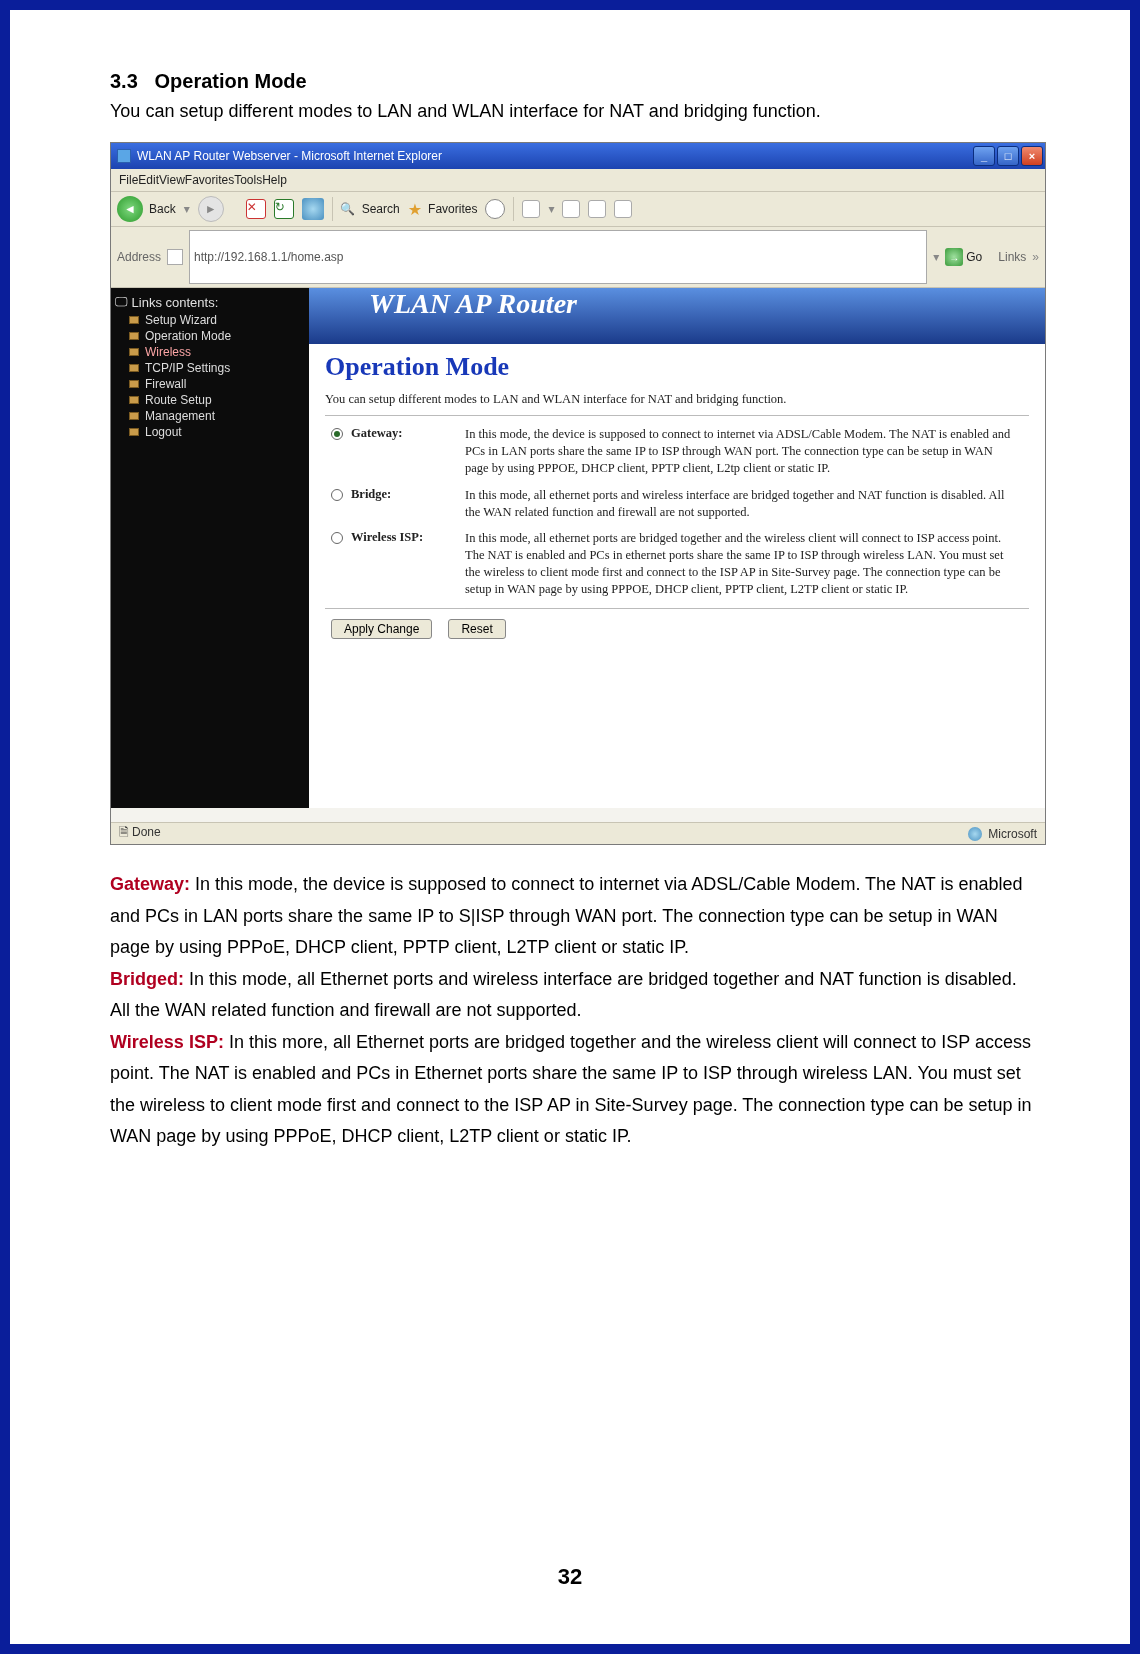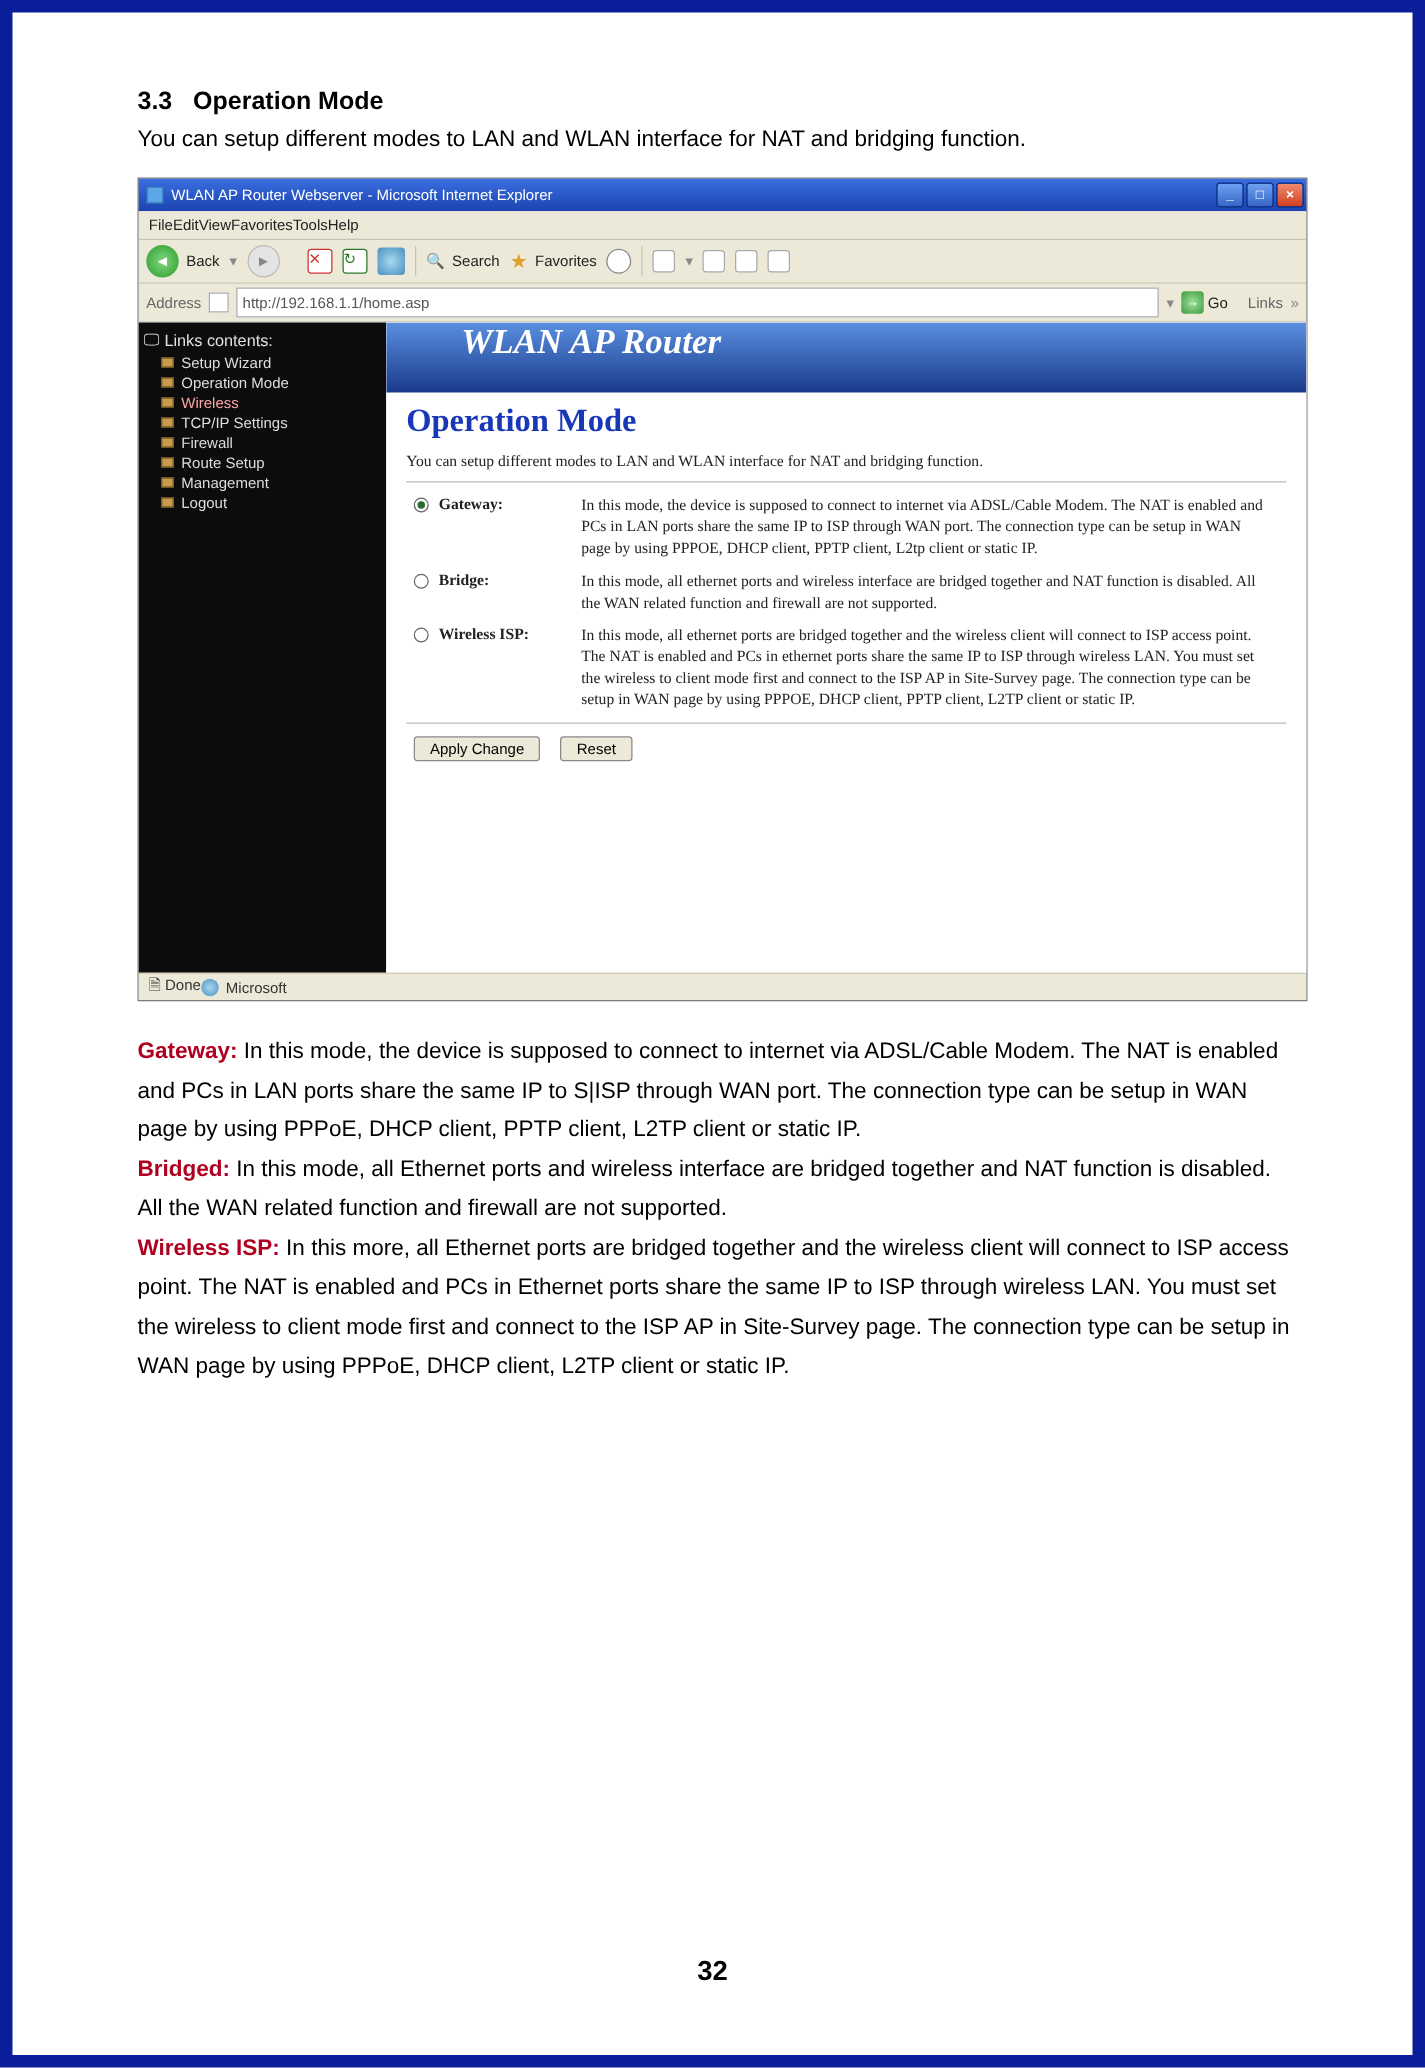--- a/index.html
+++ b/index.html
@@ -93,21 +93,21 @@
     background:#ece9d8;
     border-bottom:1px solid #c8c4b4;
     padding:3px 6px;
     display:flex; align-items:center; gap:6px;
     font-size:12px;
   }
   .addr-label { color:#666; }
   .addr-icon { width:16px;height:16px;background:#fff;border:1px solid #aaa;}
   .addr-input {
     flex:1; background:#fff; border:1px solid #aaa;
-    padding:4px 4px; font-size:12px; color:#555;
+    padding:19px 4px; font-size:12px; color:#555;
   }
   .addr-go {
     display:flex;align-items:center;gap:3px;
   }
   .go-btn { width:18px;height:18px;background:radial-gradient(#9fe09f,#3a9a3a);border-radius:3px;color:#fff;display:flex;align-items:center;justify-content:center;font-size:10px;}
   .addr-links { color:#666; margin-left:10px; }
   .ie-content {
     display:flex;
     background:#fff;
     height: 520px;
@@ -198,22 +198,23 @@
     border:1px solid #888;
     border-radius:3px;
   }
   .ie-status {
     background:#ece9d8;
     border-top:1px solid #c8c4b4;
     height:22px;
     display:flex;align-items:center;
     padding:0 8px;
     font-size:12px;
-    justify-content:flex-start;
+    justify-content:space-between;
     color:#333;
+    margin-top:14px;
   }
   .ie-status .zone { display:flex;align-items:center;gap:6px;}
   .zone-icon { width:14px;height:14px;background:radial-gradient(#a6d8f0,#4a90c0);border-radius:50%;}
   .doc-para {
     font-size:18px;
     line-height:1.75;
     margin-top:24px;
   }
   .doc-para .term { color:#b00020; font-weight:bold; }
   .page-num {

